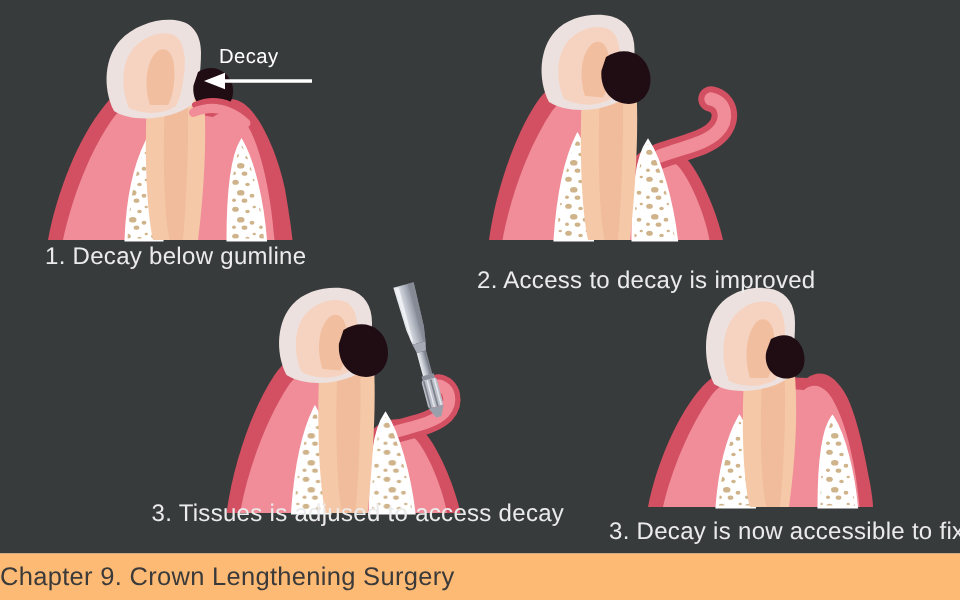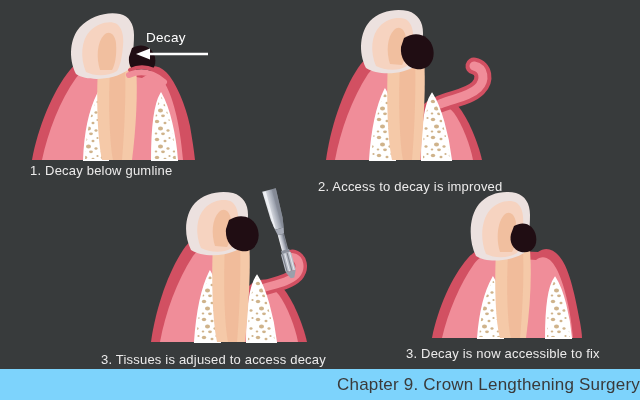--- a/index.html
+++ b/index.html
@@ -12,40 +12,40 @@
   }
   .stage{
     position:absolute;left:0;top:0;
     width:640px;height:369px;
     background:#383b3c;
   }
   .stage svg{position:absolute;left:0;top:0;}
   .step-caption{
     position:absolute;
     color:#ecebeb;
-    font-size:13px;
+    font-size:16px;
     letter-spacing:.2px;
     white-space:nowrap;
   }
   .cap1{left:30px;top:163px;}
   .cap2{left:318px;top:179px;}
-  .cap3{left:101px;top:352px;}
+  .cap3{left:101px;top:334px;}
   .cap4{left:406px;top:346px;}
   .decay-label{
     position:absolute;
     left:146px;top:30px;
     color:#ffffff;
     font-size:13.5px;
     letter-spacing:.3px;
   }
   .caption-band{
     position:absolute;left:0;top:369px;
     width:640px;height:31px;
-    background:#7dd3fc;
-    display:flex;align-items:center;justify-content:flex-end;
+    background:#fdba74;
+    display:flex;align-items:center;justify-content:flex-start;
   }
   .figure-title{
     color:#3a3a3a;
     font-size:17px;
     letter-spacing:.2px;
     white-space:nowrap;
   }
 </style>
 </head>
 <body>

